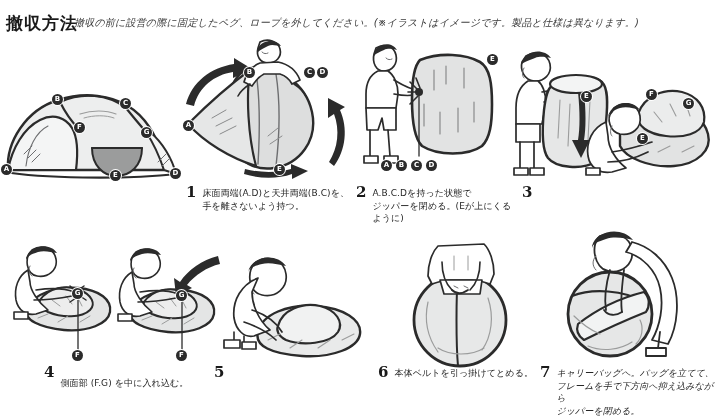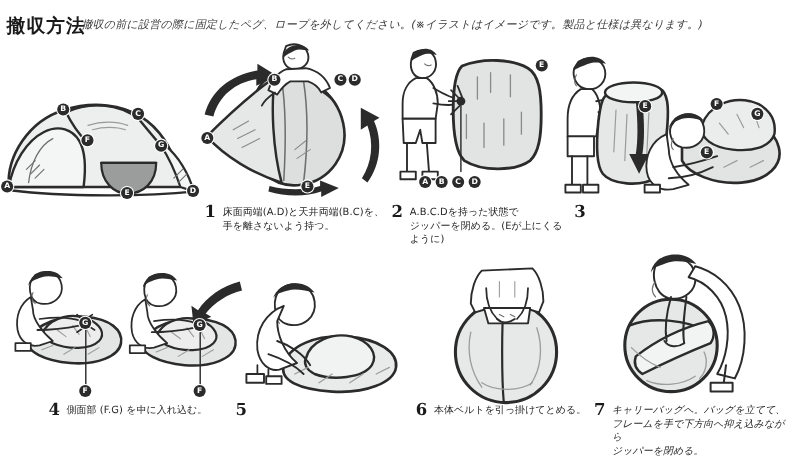--- a/index.html
+++ b/index.html
@@ -401,21 +401,21 @@
 
           <path d="M112 104 L110 120" stroke-width="1.8"></path>
           <path d="M98 120 L118 120 L118 128 L98 128 Z" fill="#ffffff"></path>
         </g>
       </g>
     </svg>
   </div>
 
   <div class="caption" style="left:44px;top:366px;width:170px;">
     <span class="num">4</span>
-    <span class="txt" style="white-space:pre-line;">側面部 (F.G) を中に入れ込む。</span>
+    <span class="txt" style="white-space:pre-line;margin-top:10px;">側面部 (F.G) を中に入れ込む。</span>
   </div>
 
   <div class="caption" style="left:214px;top:366px;width:162px;">
     <span class="num">5</span>
   </div>
 
   <div class="caption" style="left:378px;top:366px;width:160px;">
     <span class="num">6</span>
     <span class="txt" style="white-space:pre-line;">本体ベルトを引っ掛けてとめる。</span>
   </div>

